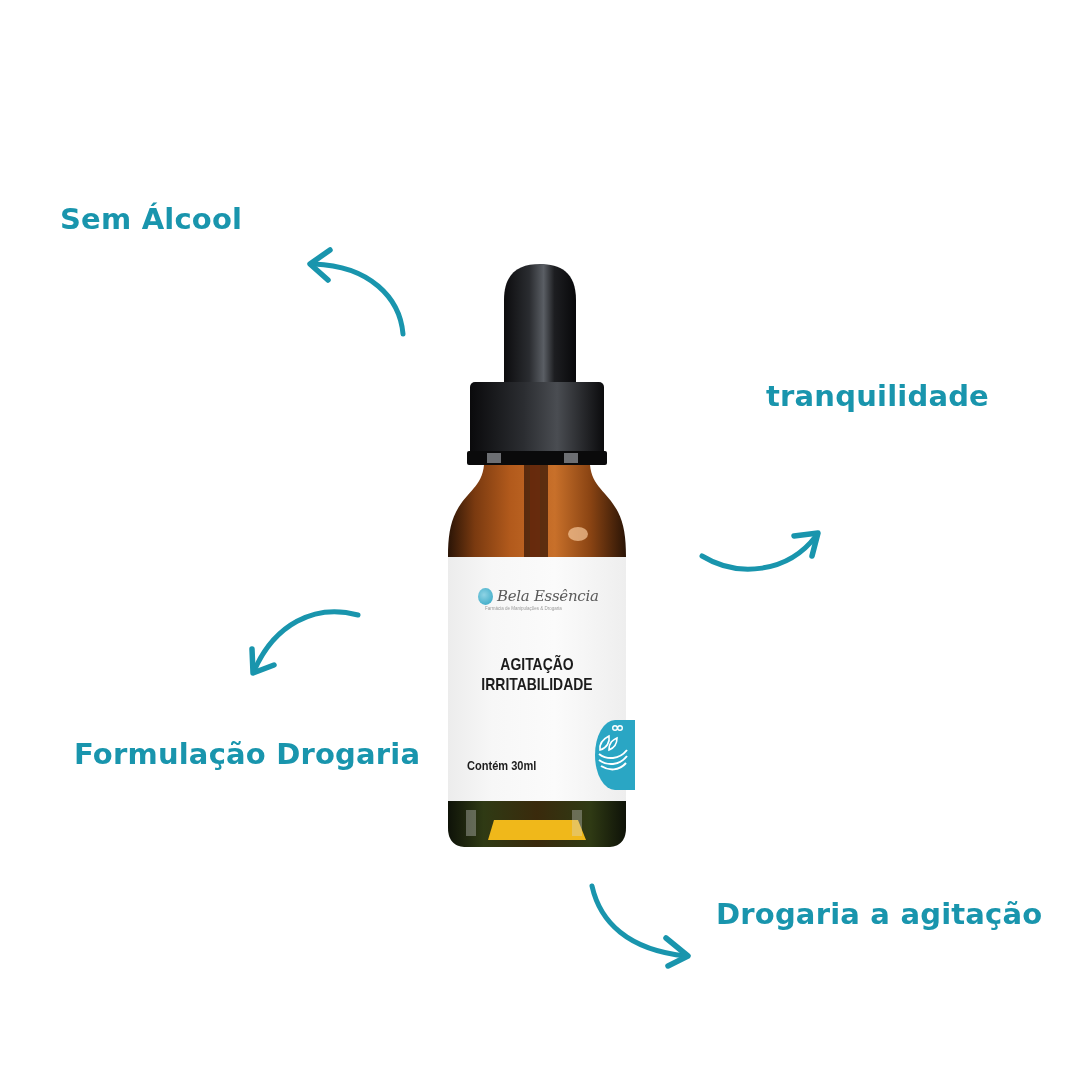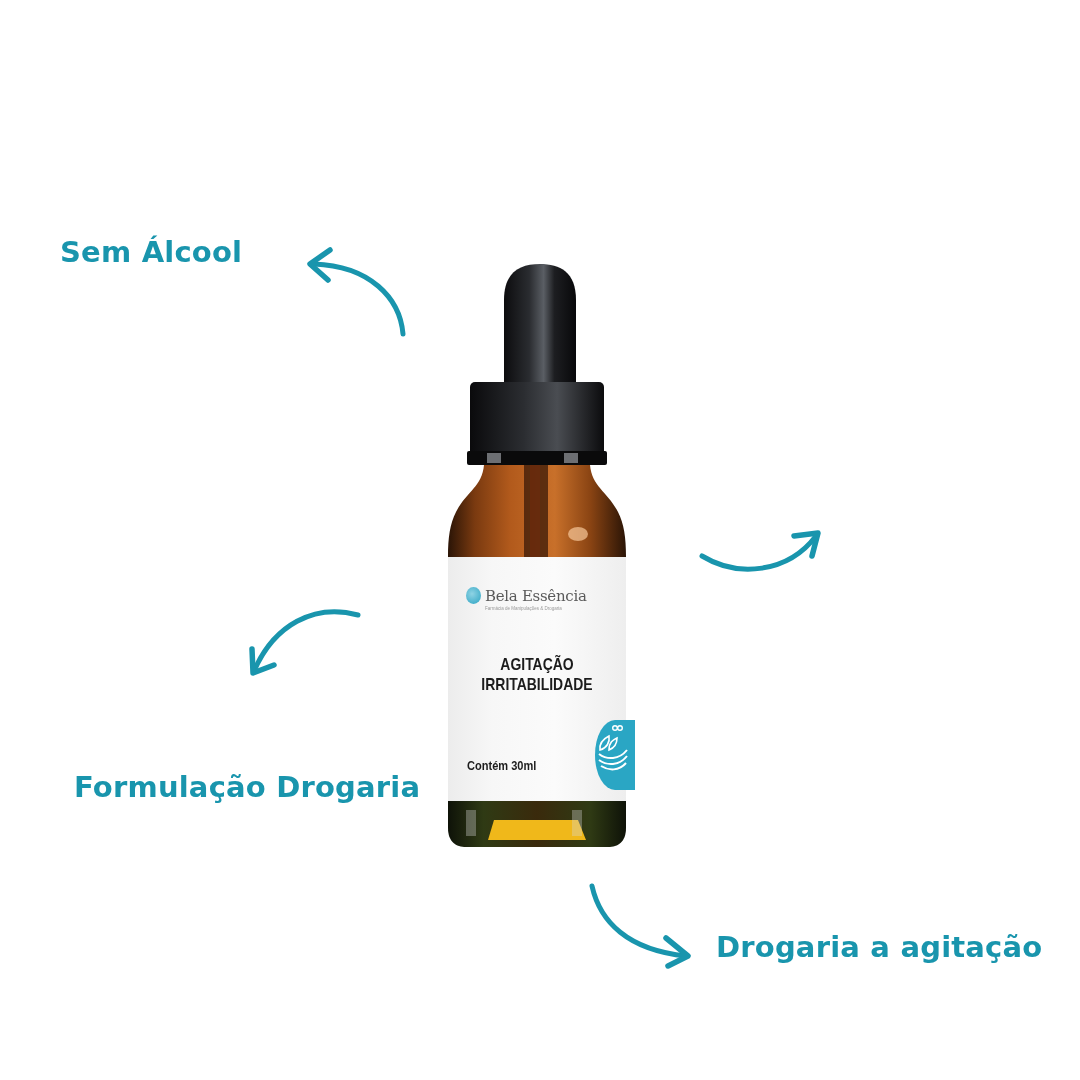--- a/index.html
+++ b/index.html
@@ -9,41 +9,41 @@
     .feature {
       position: absolute;
       color: #1995ad;
       font-weight: bold;
       font-size: 29px;
       line-height: 46px;
       text-align: center;
       white-space: nowrap;
       letter-spacing: 0.2px;
     }
-    .feature.left { text-align: left; margin-top: 33px; }
+    .feature.left { text-align: left; }
     #f-sem-alcool { left: 60px; top: 196px; }
     #f-auxilia { left: 715px; top: 373px; width: 325px; }
     #f-formulacao { left: 74px; top: 731px; }
     #f-diminui { left: 716px; top: 891px; }
 
     .arrow { position: absolute; overflow: visible; }
 
     
     #bottle { position: absolute; left: 440px; top: 262px; width: 200px; height: 590px; }
     #bottle svg { position: absolute; left: 0; top: 0; }
 
     .label {
       position: absolute;
       left: 8px; top: 295px;
       width: 178px; height: 244px;
       background: linear-gradient(90deg, #ececec 0%, #f7f7f7 25%, #fbfbfb 60%, #eeeeee 100%);
     }
     .brand-row {
-      position: absolute; left: 18px; top: 30px;
-      display: flex; align-items: flex-start;
+      position: absolute; left: 30px; top: 30px;
+      display: flex; align-items: center; font-style: italic;
     }
     .brand-logo {
       width: 15px; height: 17px; border-radius: 50%;
       background: radial-gradient(circle at 40% 40%, #8fd3e4, #2ba3c2);
       margin-right: 4px;
     }
     .brand-name {
       font-family: "DejaVu Serif", serif;
       font-size: 15px; color: #5a5a5a; letter-spacing: -0.3px;
     }
@@ -77,20 +77,21 @@
       overflow: hidden;
     }
     .badge svg { position: absolute; left: 4px; top: 8px; }
   </style>
 </head>
 <body>
 
 <div class="feature left" id="f-sem-alcool">Sem Álcool</div>
 
 <div class="feature" id="f-auxilia">
+  <div>tranquilidade</div>
 </div>
 
 <div class="feature left" id="f-formulacao">Formulação Drogaria</div>
 
 <div class="feature left" id="f-diminui">Drogaria a agitação</div>
 
 <svg class="arrow" style="left:300px;top:248px" width="110" height="90" viewBox="0 0 110 90">
   <path d="M103 86 C100 50 70 18 14 16" fill="none" stroke="#1995ad" stroke-width="5" stroke-linecap="round"></path>
   <path d="M30 2 L10 16 L28 32" fill="none" stroke="#1995ad" stroke-width="5.5" stroke-linecap="round" stroke-linejoin="round"></path>
 </svg>

